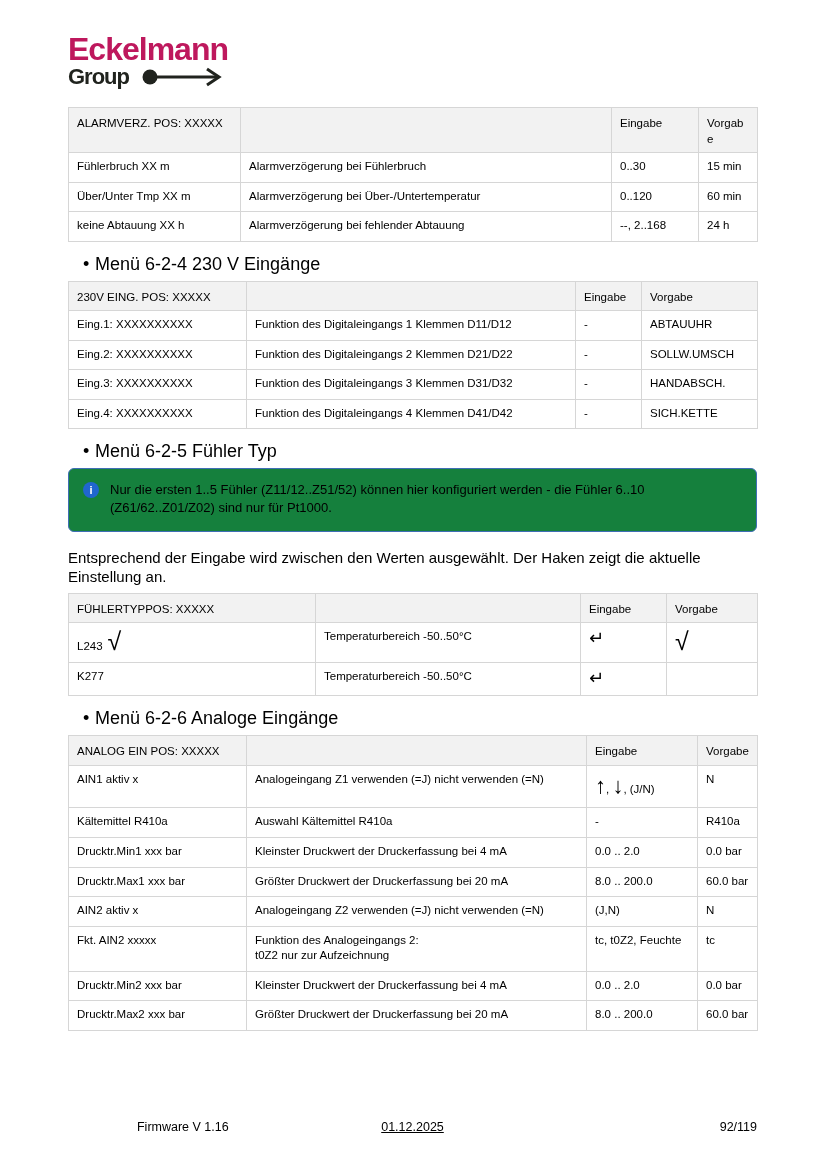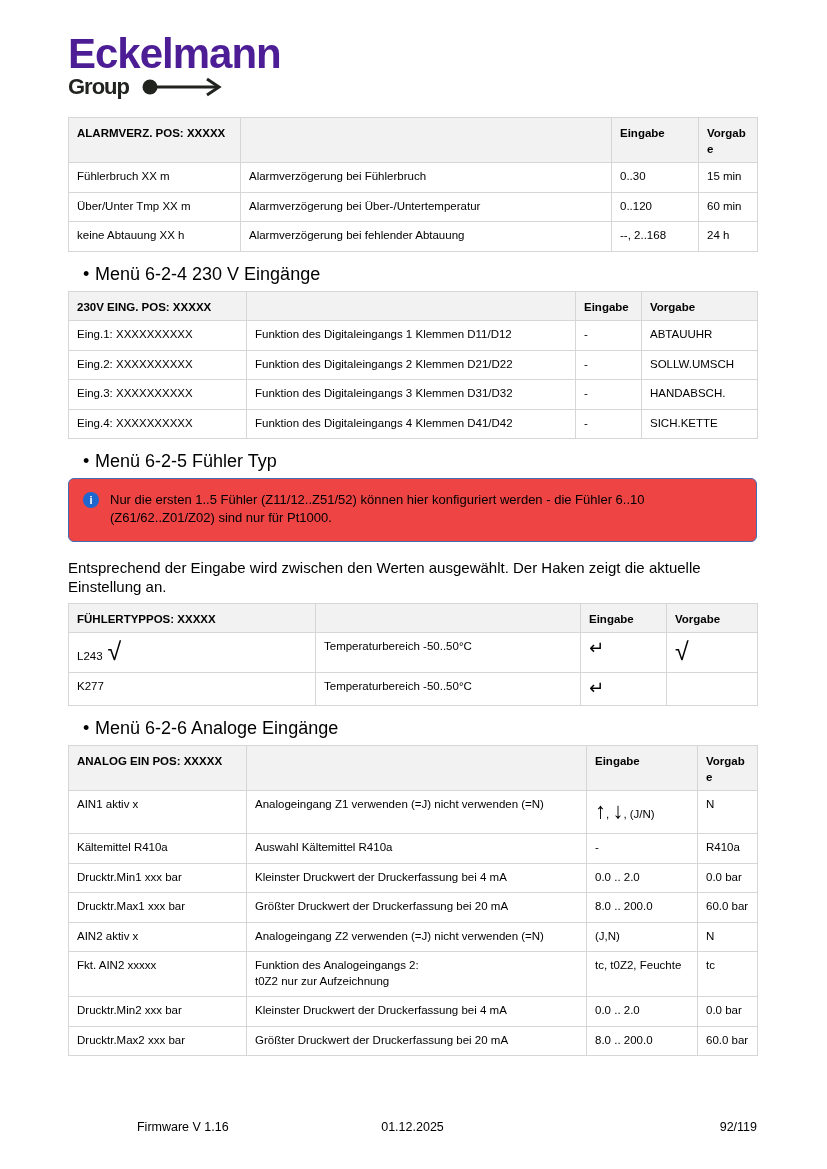--- a/index.html
+++ b/index.html
@@ -7,21 +7,21 @@
     width: 827px; height: 1169px;
     position: relative; overflow: hidden;
     font-family: "Liberation Sans", "DejaVu Sans", sans-serif;
     color: #000;
   }
   .content { position: absolute; left: 68px; top: 0; width: 689px; }
 
   
   .logo { margin-top: 33px; margin-bottom: 0; }
   .logo-line1 {
-    color: #4c1d95; font-size: 42px; font-weight: 700;
+    color: #be185d; font-size: 32px; font-weight: 700;
     letter-spacing: -1px; line-height: 1.0;
   }
   .logo-line2-row { display: flex; align-items: center; gap: 12px; margin-top: 1px; }
   .logo-line2 {
     color: #20231e; font-size: 22px; font-weight: 700;
     letter-spacing: -1px; line-height: 1.0;
   }
   .logo-arrow { display: block; }
 
   
@@ -31,40 +31,40 @@
     border-collapse: collapse; table-layout: fixed; width: 689px;
   }
   .doc-table th, .doc-table td {
     border: 1px solid #d6d6d6;
     padding: 6px 8px 7px 8px;
     font-size: 11.5px; line-height: 1.35;
     text-align: left; vertical-align: top;
     word-wrap: break-word;
   }
   .doc-table th {
-    background: #f2f2f2; font-weight: 700;
+    background: #f2f2f2; font-weight: 400;
     padding-top: 8px; padding-bottom: 5px;
   }
   .check  { font-size: 25px; line-height: 1.0; font-weight: 400; }
   .enter  { font-size: 18px; line-height: 1.1; }
   .arrow  { font-size: 22px; line-height: 1.3; }
   .cell-small { font-size: 11.5px; }
   .cell-text  { margin-right: 5px; }
 
   
   .menu-bullet {
     position: relative; padding-left: 27px;
     font-size: 18px; margin: 12px 0 6px 0;
   }
   .menu-bullet::before { content: "•"; position: absolute; left: 15px; top: 0; }
 
   
   .info-box {
     display: flex; align-items: flex-start; gap: 11px;
-    border: 1px solid #3f6eb5; background: #ef4444;
+    border: 1px solid #3f6eb5; background: #15803d;
     border-radius: 6px;
     padding: 12px 14px 13px 14px;
     font-size: 13px; line-height: 1.4;
     margin: 4px 0 12px 0;
     box-sizing: border-box;
   }
   .info-icon {
     flex: 0 0 auto; width: 16px; height: 16px; border-radius: 50%;
     background: #2066cf; color: #fff;
     font-size: 11px; font-weight: 700; text-align: center; line-height: 16px;
@@ -73,21 +73,21 @@
   .info-icon::before { content: "i"; }
 
   .paragraph { font-size: 15px; margin: 16px 0 6px 0; line-height: 1.3; }
 
   
   .footer {
     position: absolute; left: 68px; top: 1120px; width: 689px;
     display: flex; font-size: 12.5px;
   }
   .f-left   { flex: 1; text-align: center; }
-  .f-center { flex: 1; text-align: center; }
+  .f-center { flex: 1; text-align: center; text-decoration: underline; }
   .f-right  { flex: 1; text-align: right; }
 </style>
 </head>
 <body>
 
 <div class="content">
 
   <div class="logo">
     <div class="logo-line1">Eckelmann</div>
     <div class="logo-line2-row">

